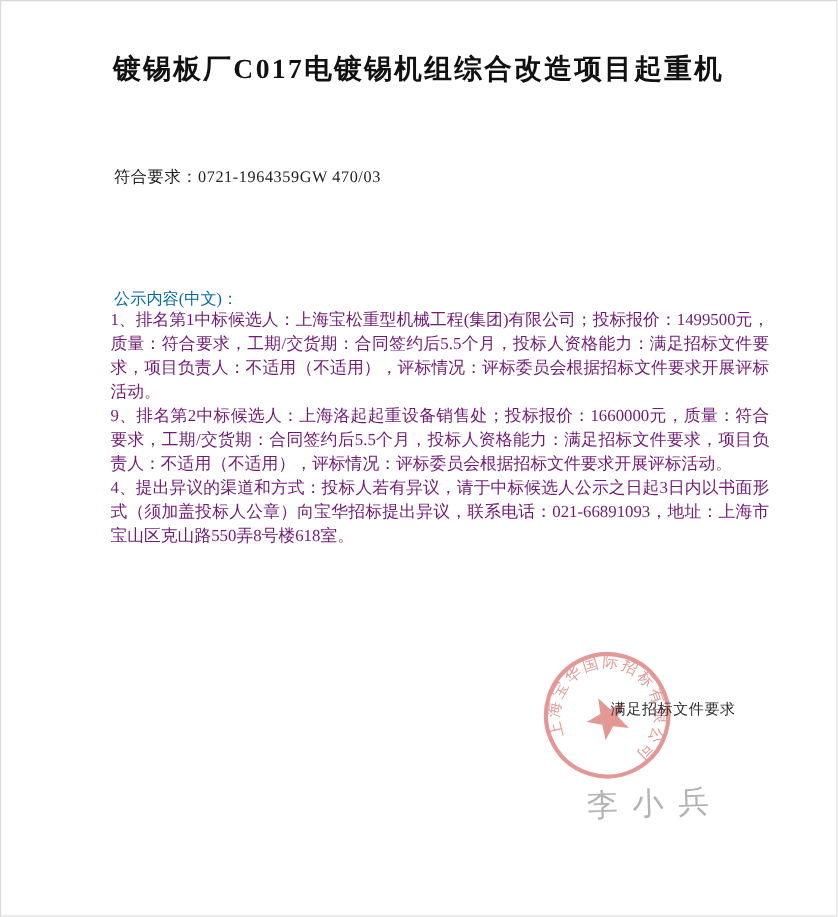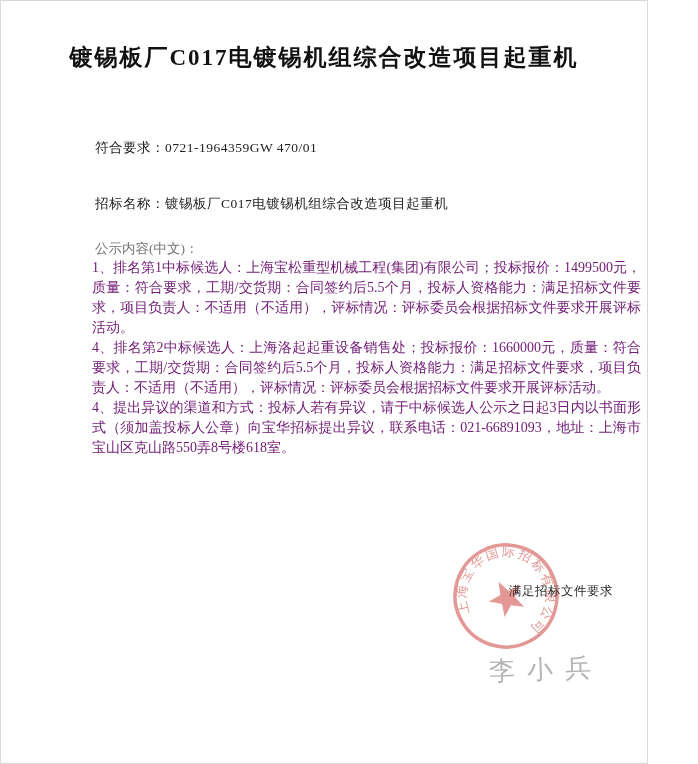--- a/index.html
+++ b/index.html
@@ -2,21 +2,21 @@
 <html><head>
 <meta charset="utf-8">
 <style>
   html, body {
     margin: 0;
     padding: 0;
     background: #ffffff;
   }
   .page {
     position: relative;
-    width: 648px;
+    width: 698px;
     height: 764px;
     background: #ffffff;
     box-shadow: inset 0 0 0 1px #d9d9d9;
     overflow: hidden;
     font-family: "Liberation Serif", "DejaVu Serif", serif;
     color: #1a1a1a;
   }
   .doc-title {
     position: absolute;
     left: 0;
@@ -38,21 +38,21 @@
     letter-spacing: 0.5px;
   }
   .meta-line.bid-number { top: 139px; }
   .meta-line.bid-name   { top: 195px; }
 
   .section-label {
     position: absolute;
     left: 95px;
     top: 240px;
     font-size: 13.5px;
-    color: #737373;
+    color: #0369a1;
   }
 
   .body-text {
     position: absolute;
     left: 92px;
     top: 258px;
     width: 549px;
     font-size: 14px;
     line-height: 20px;
     color: #701a75;
@@ -96,29 +96,28 @@
     z-index: 1;
   }
 </style>
 </head>
 <body>
 
 <div class="page">
 
   <div class="doc-title line1">镀锡板厂C017电镀锡机组综合改造项目起重机</div>
 
-  <div class="meta-line bid-number"><span>符合要求：</span><span>0721-1964359GW 470/01</span></div>
+  <div class="meta-line bid-number"><span>符合要求：</span><span>0721-1964359GW 470/03</span></div>
 
-  <div class="meta-line bid-name"><span>招标名称：</span><span>镀锡板厂C017电镀锡机组综合改造项目起重机</span></div>
 
   <div class="section-label">公示内容(中文)：</div>
 
   <div class="body-text">
     <p>1、排名第1中标候选人：上海宝松重型机械工程(集团)有限公司；投标报价：1499500元，质量：符合要求，工期/交货期：合同签约后5.5个月，投标人资格能力：满足招标文件要求，项目负责人：不适用（不适用），评标情况：评标委员会根据招标文件要求开展评标活动。</p>
-    <p>4、排名第2中标候选人：上海洛起起重设备销售处；投标报价：1660000元，质量：符合要求，工期/交货期：合同签约后5.5个月，投标人资格能力：满足招标文件要求，项目负责人：不适用（不适用），评标情况：评标委员会根据招标文件要求开展评标活动。</p>
+    <p>9、排名第2中标候选人：上海洛起起重设备销售处；投标报价：1660000元，质量：符合要求，工期/交货期：合同签约后5.5个月，投标人资格能力：满足招标文件要求，项目负责人：不适用（不适用），评标情况：评标委员会根据招标文件要求开展评标活动。</p>
     <p>4、提出异议的渠道和方式：投标人若有异议，请于中标候选人公示之日起3日内以书面形式（须加盖投标人公章）向宝华招标提出异议，联系电话：021-66891093，地址：上海市宝山区克山路550弄8号楼618室。</p>
   </div>
 
   <div class="seal-label">满足招标文件要求</div>
 
   <div class="seal-wrap">
     <svg width="110" height="110" viewBox="0 0 110 110">
       <circle cx="55" cy="55" r="51" fill="none" stroke-width="3.5" stroke="#dd8280"></circle>
       <path id="sealArc" d="M 55,55 m -40,0 a 40,40 0 1,1 80,0 a 40,40 0 1,1 -80,0" fill="none"></path>
       <text font-size="13" letter-spacing="2.2" font-family="Liberation Serif, serif" fill="#dd8280">

